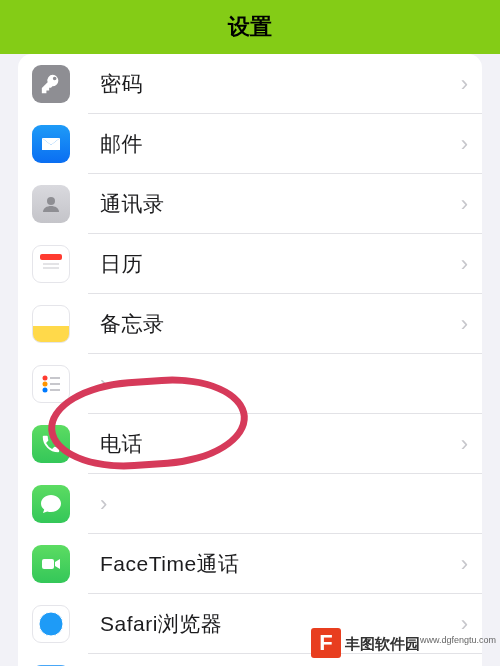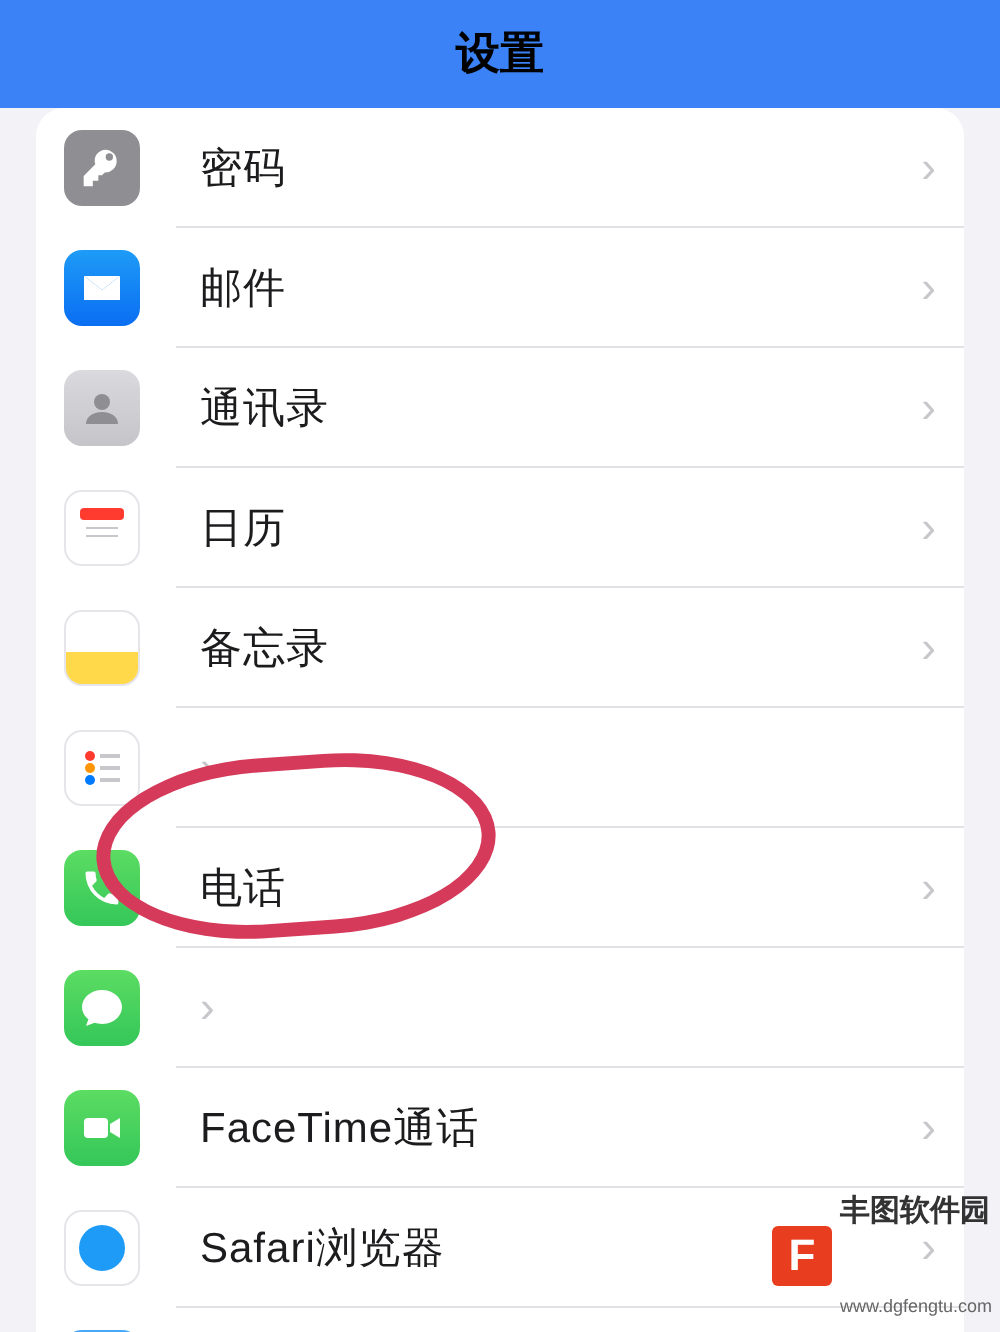--- a/index.html
+++ b/index.html
@@ -7,21 +7,21 @@
       font-family: -apple-system, "PingFang SC", "Helvetica Neue", Arial, sans-serif;
       background: #f2f2f7;
       width: 500px;
       height: 666px;
       overflow: hidden;
       position: relative;
     }
     .header {
       text-align: center;
       padding: 12px 0;
-      background: #3b82f6;
+      background: #84cc16;
       font-size: 22px;
       font-weight: 600;
       color: #000;
     }
     .list {
       background: #fff;
       margin: 0 18px;
       border-radius: 14px;
       overflow: hidden;
     }
@@ -105,21 +105,21 @@
       background: #e83e1f;
       color: #fff;
       font-weight: bold;
       font-size: 22px;
       display: flex;
       align-items: center;
       justify-content: center;
       border-radius: 3px;
       margin-right: 4px;
     }
-    .wm-text { display: flex; flex-direction: column; line-height: 1; gap: 36px; }
+    .wm-text { display: flex; flex-direction: row; line-height: 1; }
     .wm-text .cn { font-size: 15px; font-weight: 700; color: #333;}
     .wm-text .en { font-size: 9px; color: #666; text-align: center; }
   </style>
 </head>
 <body>
 
 <div class="header">
   <span>设置</span>
 </div>
 

